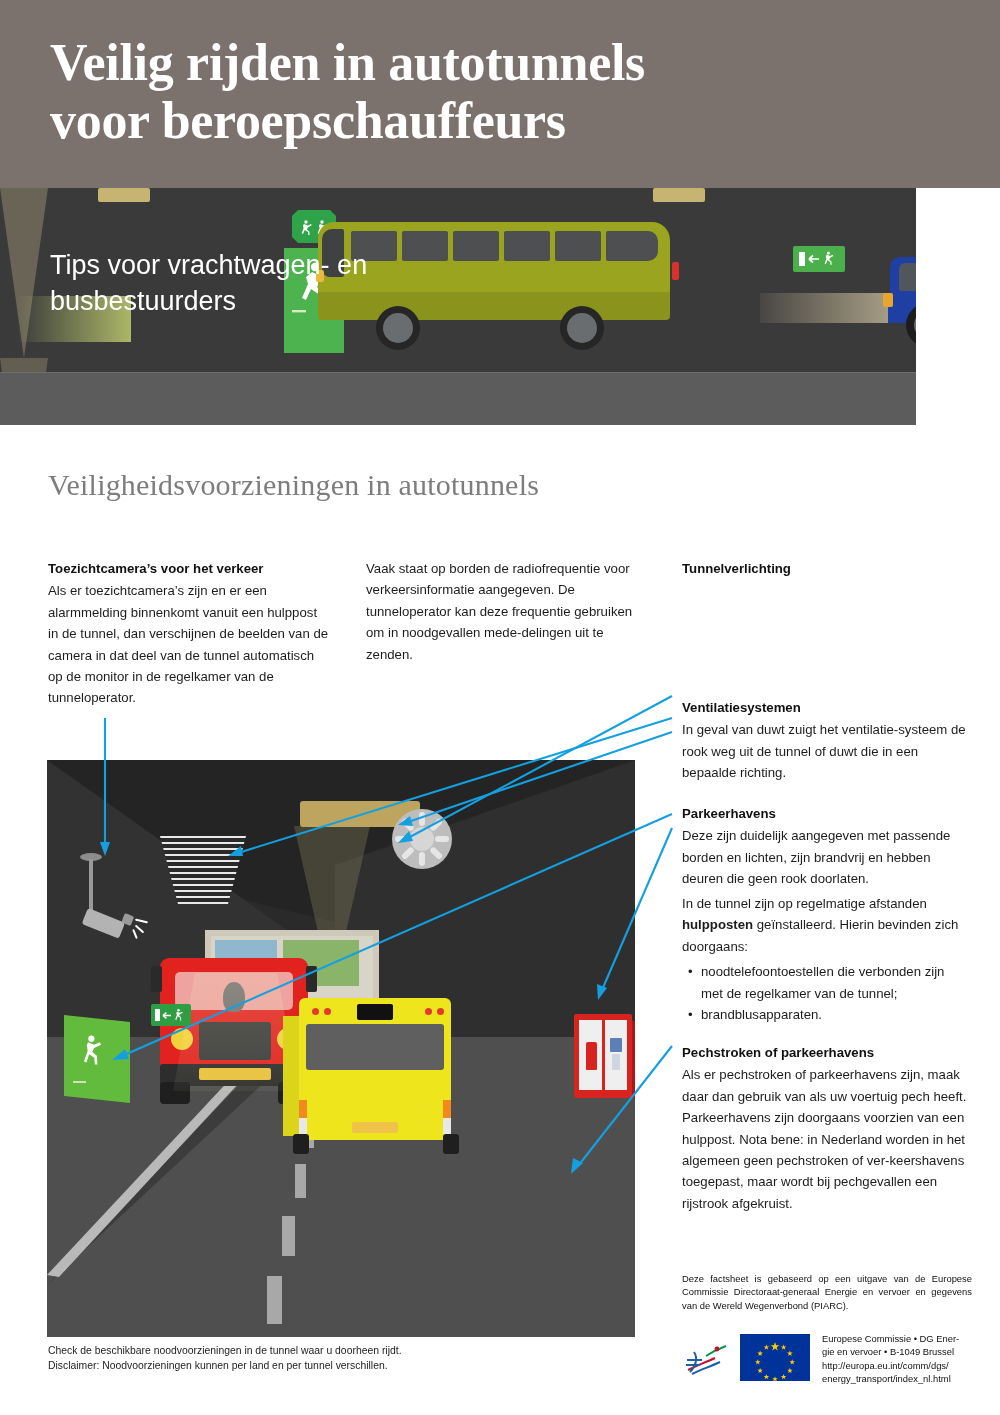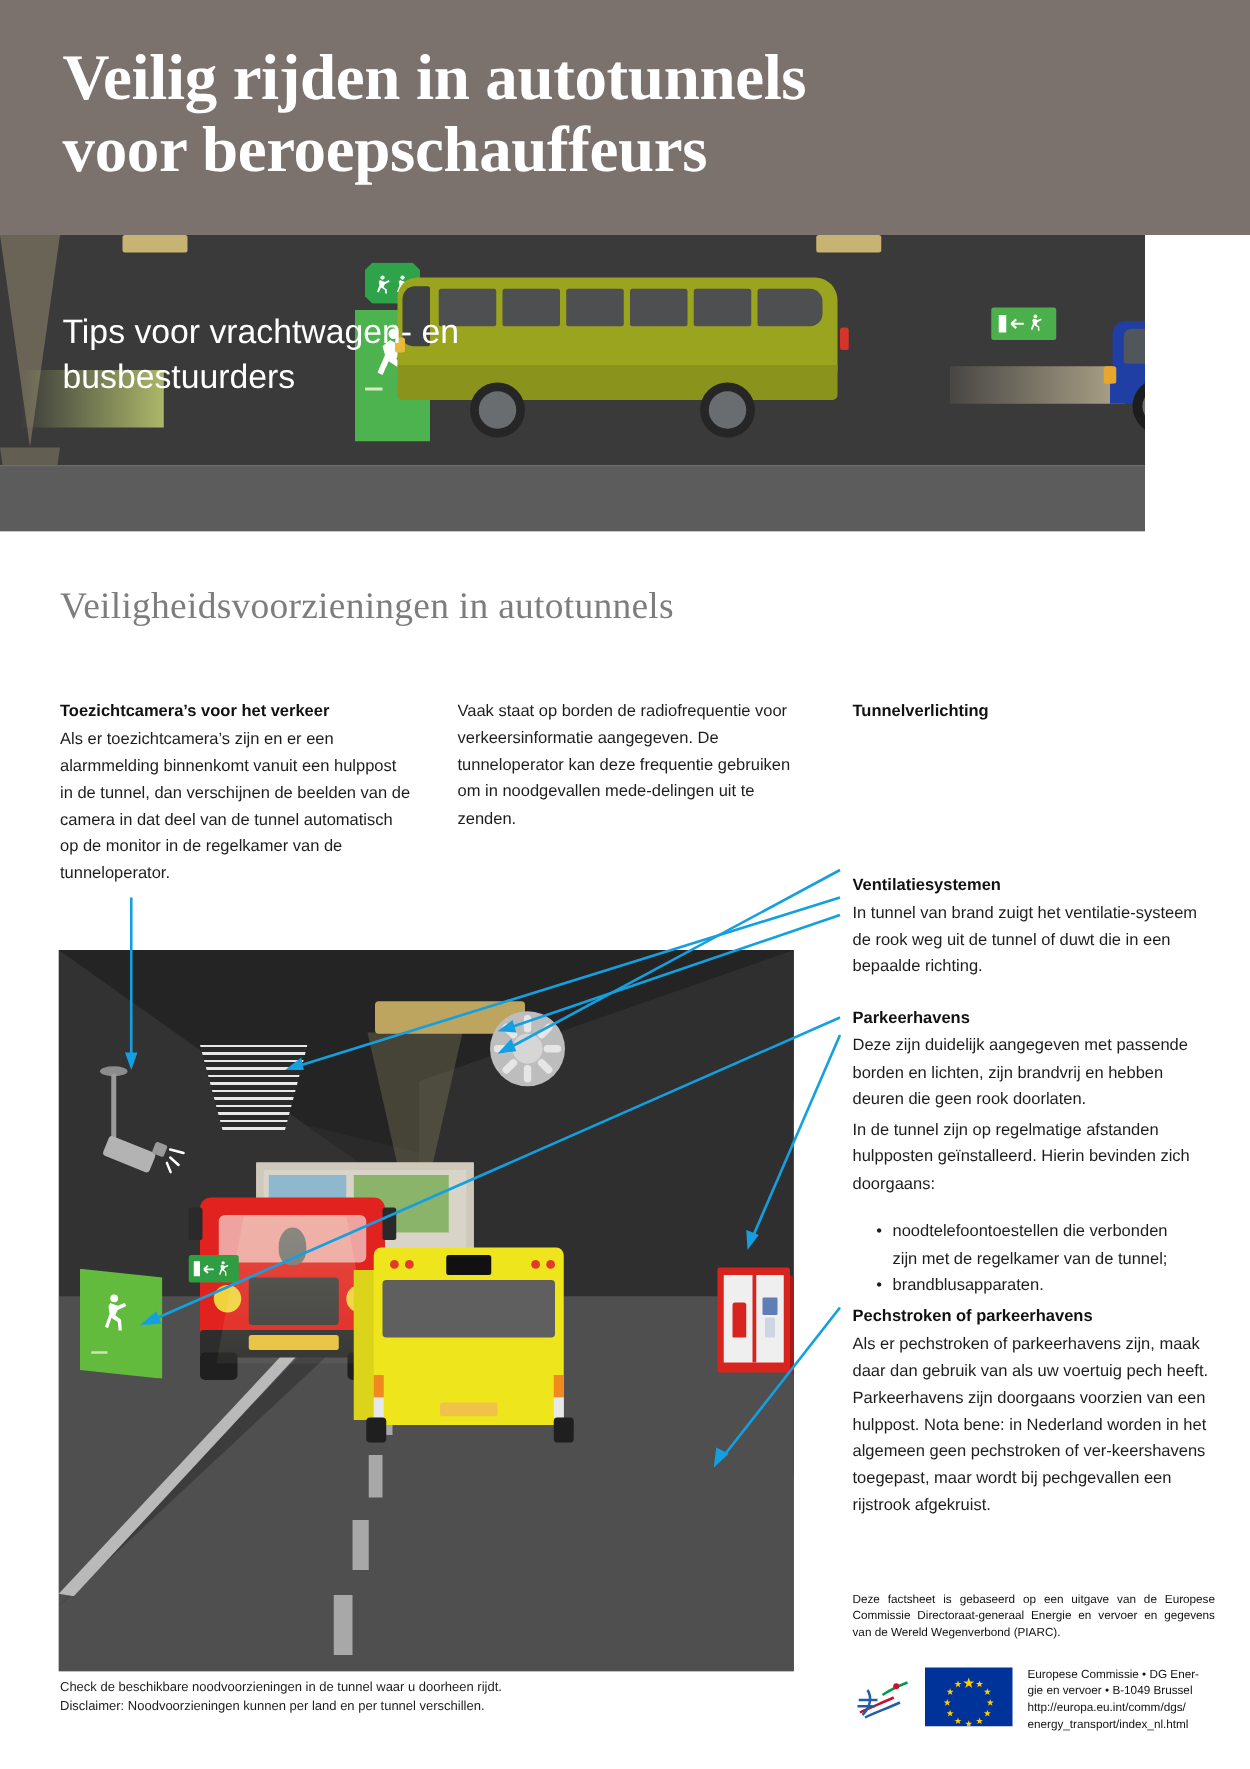--- a/index.html
+++ b/index.html
@@ -101,26 +101,26 @@
   .section-title{
     position:absolute;left:48px;top:468px;
     font-family:"Liberation Serif",serif;
     font-size:30px;color:#7d7d7d;font-weight:400;letter-spacing:.2px;
   }
 
   
   .col{position:absolute;font-size:13.2px;line-height:1.62;color:#1d1d1d;}
   .col h4{margin:0 0 1px 0;font-size:13.2px;font-weight:700;color:#111;}
   .col p{margin:0;}
-  .col ul{margin:17px;padding:0 0 0 15px;list-style:none;}
+  .col ul{margin:4px;padding:0 0 0 15px;list-style:none;}
   .col ul li{position:relative;margin:0;}
   .col ul li:before{
     content:"•";position:absolute;left:-13px;top:0;color:#1d1d1d;
   }
-  .col b{font-weight:400;}
+  .col b{font-weight:700;}
 
   #col1{left:48px;top:558px;width:282px;}
   #col2{left:366px;top:558px;width:282px;}
   #col3{left:682px;top:558px;width:290px;}
   #col4{left:682px;top:697px;width:290px;}
   #col5{left:682px;top:803px;width:290px;}
   #col6{left:682px;top:893px;width:290px;}
   #col7{left:682px;top:1042px;width:290px;}
 
   
@@ -357,21 +357,21 @@
 <div class="col" id="col2">
   <p>Vaak staat op borden de radiofrequentie voor verkeersinformatie aangegeven. De tunneloperator kan deze frequentie gebruiken om in noodgevallen mede-delingen uit te zenden.</p>
 </div>
 
 <div class="col" id="col3">
   <h4>Tunnelverlichting</h4>
 </div>
 
 <div class="col" id="col4">
   <h4>Ventilatiesystemen</h4>
-  <p>In tunnel van brand zuigt het ventilatie-systeem de rook weg uit de tunnel of duwt die in een bepaalde richting.</p>
+  <p>In geval van duwt zuigt het ventilatie-systeem de rook weg uit de tunnel of duwt die in een bepaalde richting.</p>
 </div>
 
 <div class="col" id="col5">
   <h4>Parkeerhavens</h4>
   <p>Deze zijn duidelijk aangegeven met passende borden en lichten, zijn brandvrij en hebben deuren die geen rook doorlaten.</p>
 </div>
 
 <div class="col" id="col6">
   <p>
     <span>In de tunnel zijn op regelmatige afstanden </span><b>hulpposten</b><span> geïnstalleerd. Hierin bevinden zich doorgaans:</span>

